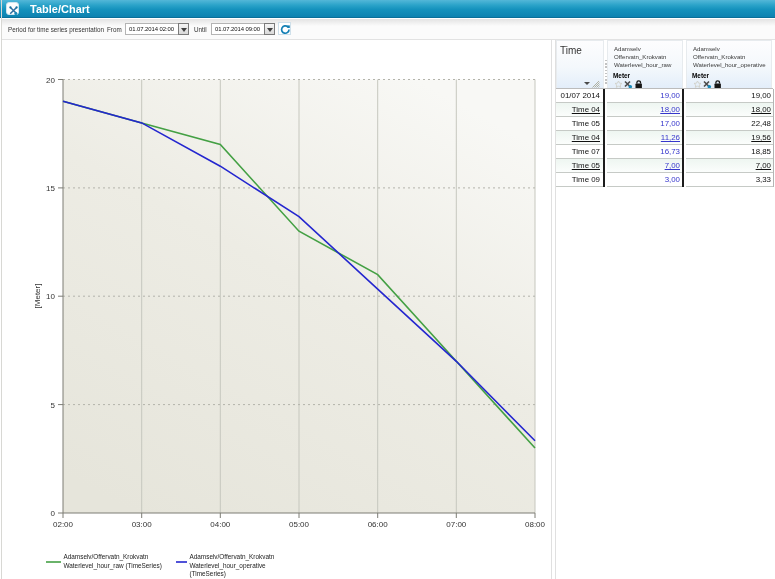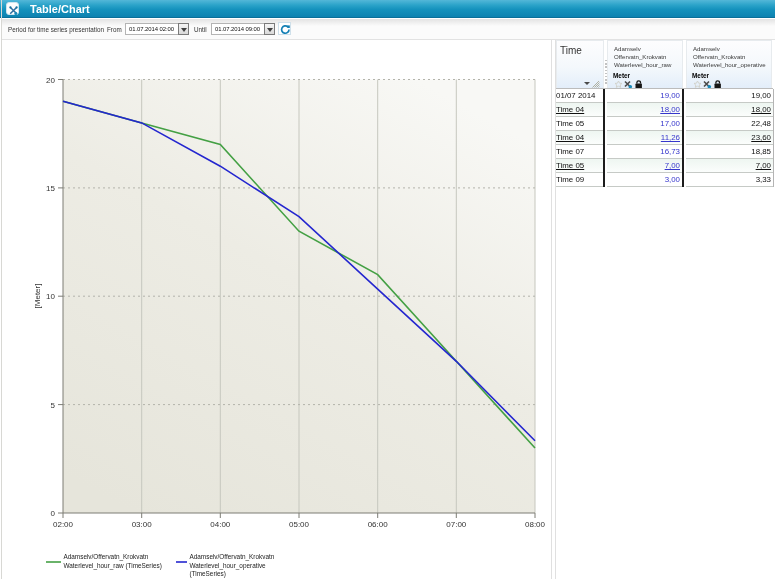--- a/index.html
+++ b/index.html
@@ -27,21 +27,21 @@
 
 #splitter { position:absolute; left:551px; top:40px; width:5px; height:539px; background:#ffffff; border-left:1px solid #e0e0e0; border-right:1px solid #e0e0e0; }
 
 #tablewrap { position:absolute; left:556px; top:40px; width:219px; height:539px; font-size:7.9px; }
 .hdrcell { position:absolute; top:0; height:49px; background:linear-gradient(to bottom,#fdfdfe 0%,#f4f8fc 55%,#e3eefa 100%); border:1px solid #e7ebee; border-bottom:1px solid #b8b8b8; }
 .hdrtxt { position:absolute; left:6px; top:4px; font-size:6.1px; color:#3a3a3a; line-height:8.2px; white-space:nowrap; }
 .metertxt { position:absolute; left:5px; top:31px; font-size:6.4px; color:#000; font-weight:bold; }
 .darkline { position:absolute; width:2px; background:#1c1c1c; }
 .row { position:absolute; height:14px; }
 .cell { position:absolute; top:0; height:14px; line-height:13px; border-bottom:1px solid #c6cac6; }
-.timecell { left:0; width:48px; text-align:left; padding-right:4px; color:#111; background:#fff; }
+.timecell { left:0; width:48px; text-align:right; padding-right:4px; color:#111; background:#fff; }
 .valcell1 { left:51px; width:76px; text-align:right; padding-right:3px; color:#3636cc; background:#fff; }
 .valcell2 { left:130px; width:87px; text-align:right; padding-right:2px; color:#111; background:#fff; }
 .tint { background:linear-gradient(to bottom,#eef6f1 0%,#fbfdfc 100%);text-decoration:underline; }
 </style>
 </head>
 <body>
 <div id="page">
   <div id="titlebar"></div>
   <div id="titleicon">
     <svg width="13" height="13" viewBox="0 0 13 13">
@@ -192,21 +192,21 @@
       <div class="cell valcell2 tint">18,00</div>
     </div>
     <div class="row" style="top:77px;">
       <div class="cell timecell">Time 05</div>
       <div class="cell valcell1">17,00</div>
       <div class="cell valcell2">22,48</div>
     </div>
     <div class="row" style="top:91px;">
       <div class="cell timecell tint">Time 04</div>
       <div class="cell valcell1 tint">11,26</div>
-      <div class="cell valcell2 tint">23,60</div>
+      <div class="cell valcell2 tint">19,56</div>
     </div>
     <div class="row" style="top:105px;">
       <div class="cell timecell">Time 07</div>
       <div class="cell valcell1">16,73</div>
       <div class="cell valcell2">18,85</div>
     </div>
     <div class="row" style="top:119px;">
       <div class="cell timecell tint">Time 05</div>
       <div class="cell valcell1 tint">7,00</div>
       <div class="cell valcell2 tint">7,00</div>

